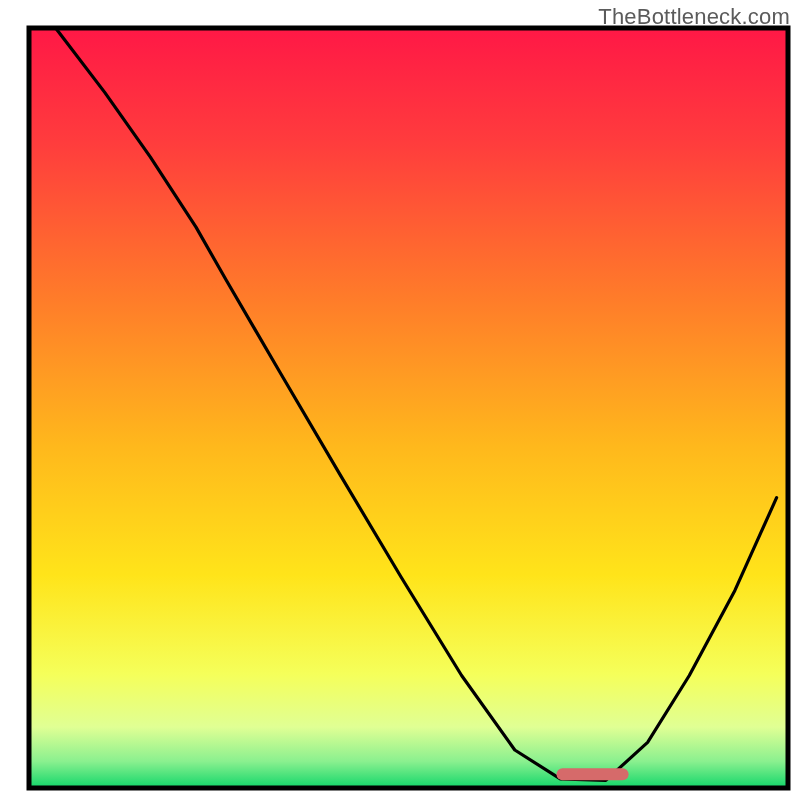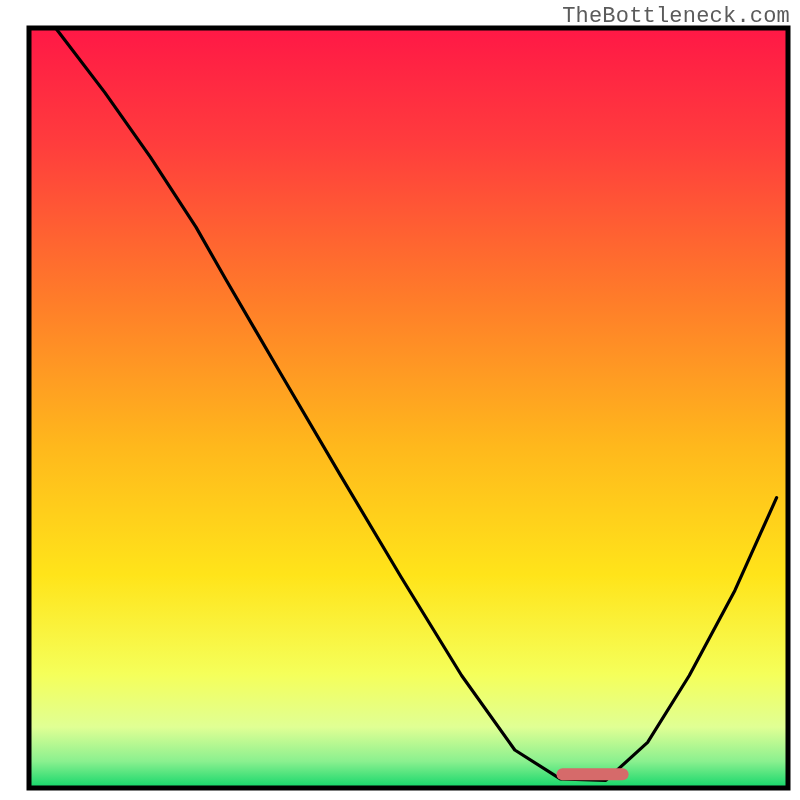--- a/index.html
+++ b/index.html
@@ -7,21 +7,20 @@
     padding: 0;
     width: 800px;
     height: 800px;
     background: #ffffff;
     font-family: Arial, Helvetica, sans-serif;
   }
   .chart-container {
     position: relative;
     width: 800px;
     height: 592px;
-    font-family: Liberation Mono, monospace;
   }
   .watermark {
     position: absolute;
     top: 4px;
     right: 10px;
     color: #5b5b5b;
     font-size: 22px;
     font-weight: 400;
     letter-spacing: 0.2px;
     z-index: 10;

